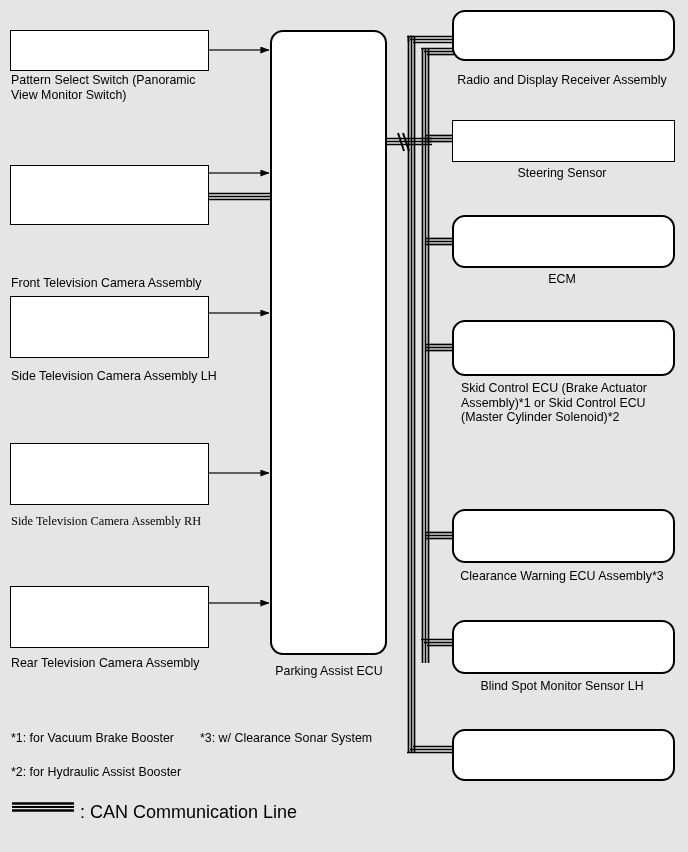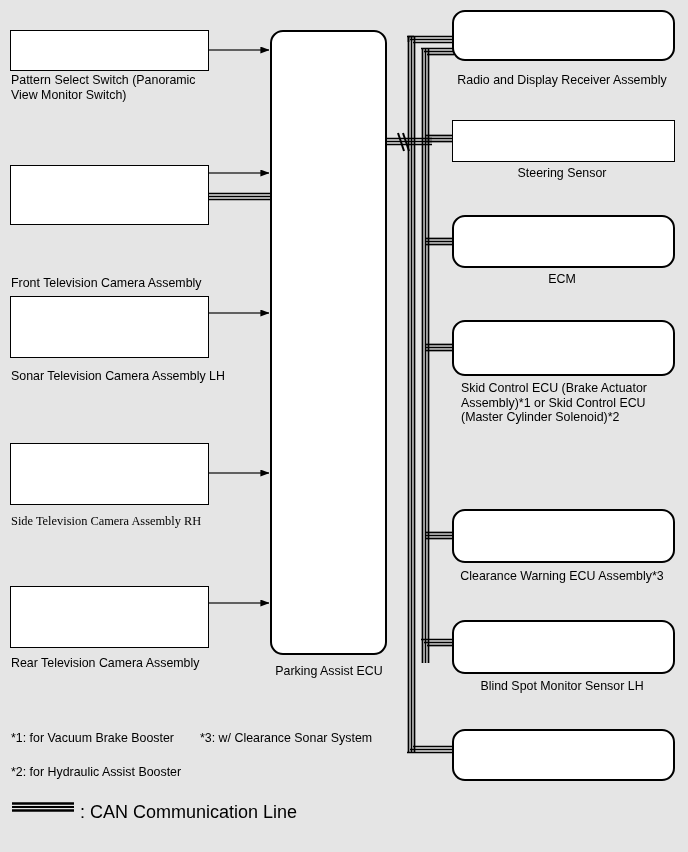--- a/index.html
+++ b/index.html
@@ -162,21 +162,21 @@
   </svg>
 
   <div class="node" style="left:10px; top:30px; width:199px; height:41px;"></div>
   <div class="caption" style="left:11px; top:73px; width:230px;">Pattern Select Switch (Panoramic
 View Monitor Switch)</div>
 
   <div class="node" style="left:10px; top:165px; width:199px; height:60px;"></div>
   <div class="caption" style="left:11px; top:232px; width:240px;margin-top:44px;">Front Television Camera Assembly</div>
 
   <div class="node" style="left:10px; top:296px; width:199px; height:62px;"></div>
-  <div class="caption" style="left:11px; top:369px; width:250px;">Sonar Television Camera Assembly LH</div>
+  <div class="caption" style="left:11px; top:369px; width:250px;">Side Television Camera Assembly LH</div>
 
   <div class="node" style="left:10px; top:443px; width:199px; height:62px;"></div>
   <div class="caption" style="left:11px; top:514px; width:250px;font-family:Liberation Serif, serif;">Side Television Camera Assembly RH</div>
 
   <div class="node" style="left:10px; top:586px; width:199px; height:62px;"></div>
   <div class="caption" style="left:11px; top:656px; width:250px;">Rear Television Camera Assembly</div>
 
   <div class="node rounded" style="left:270px; top:30px; width:117px; height:625px;"></div>
   <div class="caption center" style="left:262px; top:664px; width:134px;">Parking Assist ECU</div>
 

